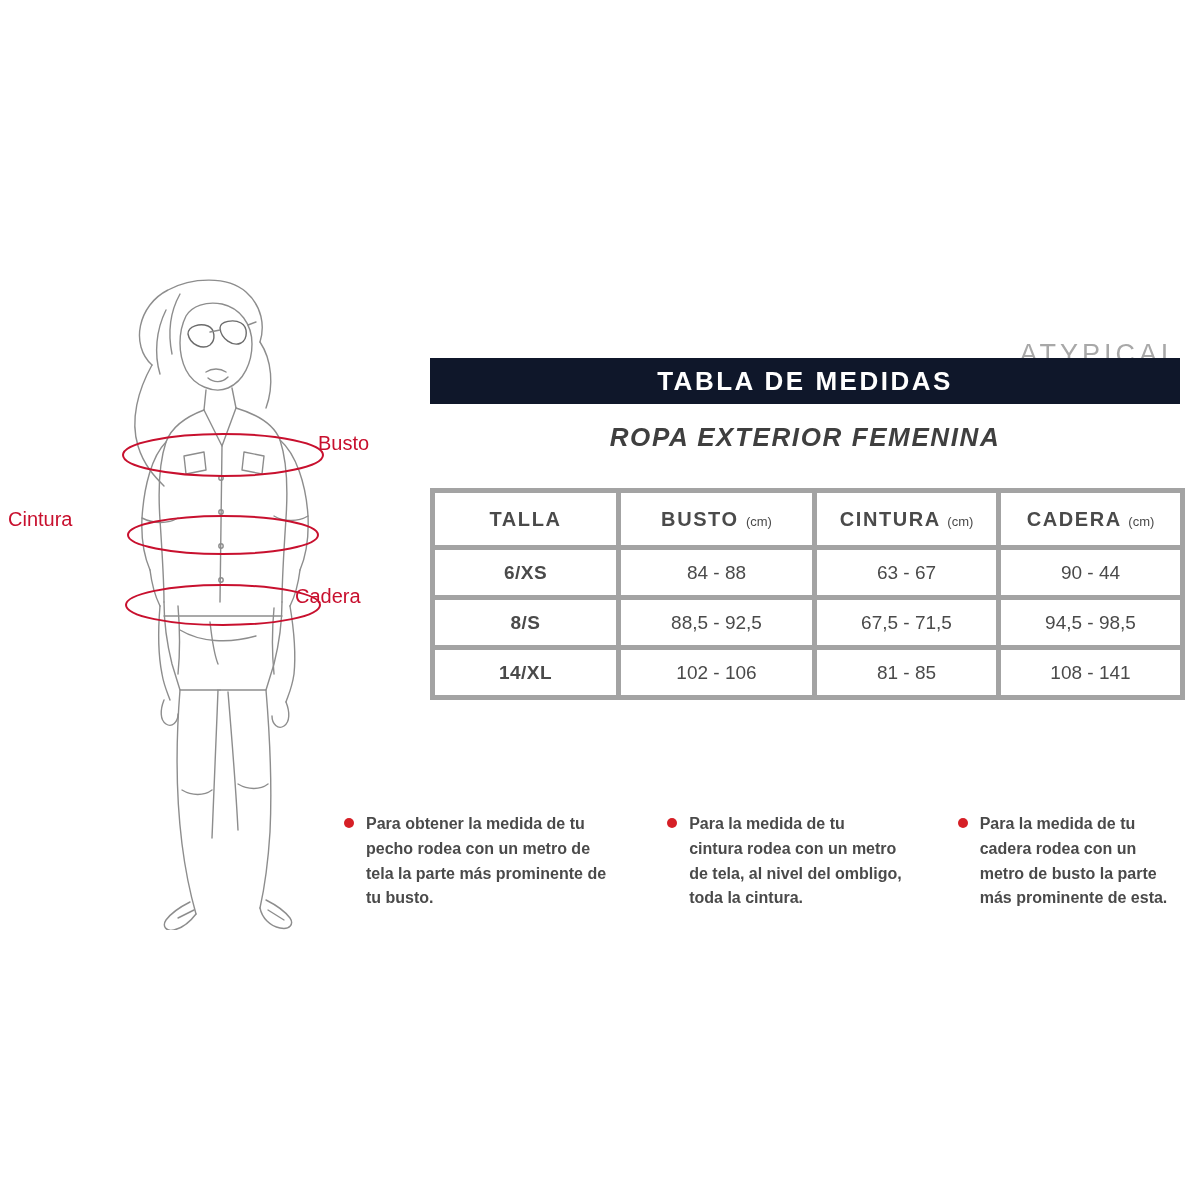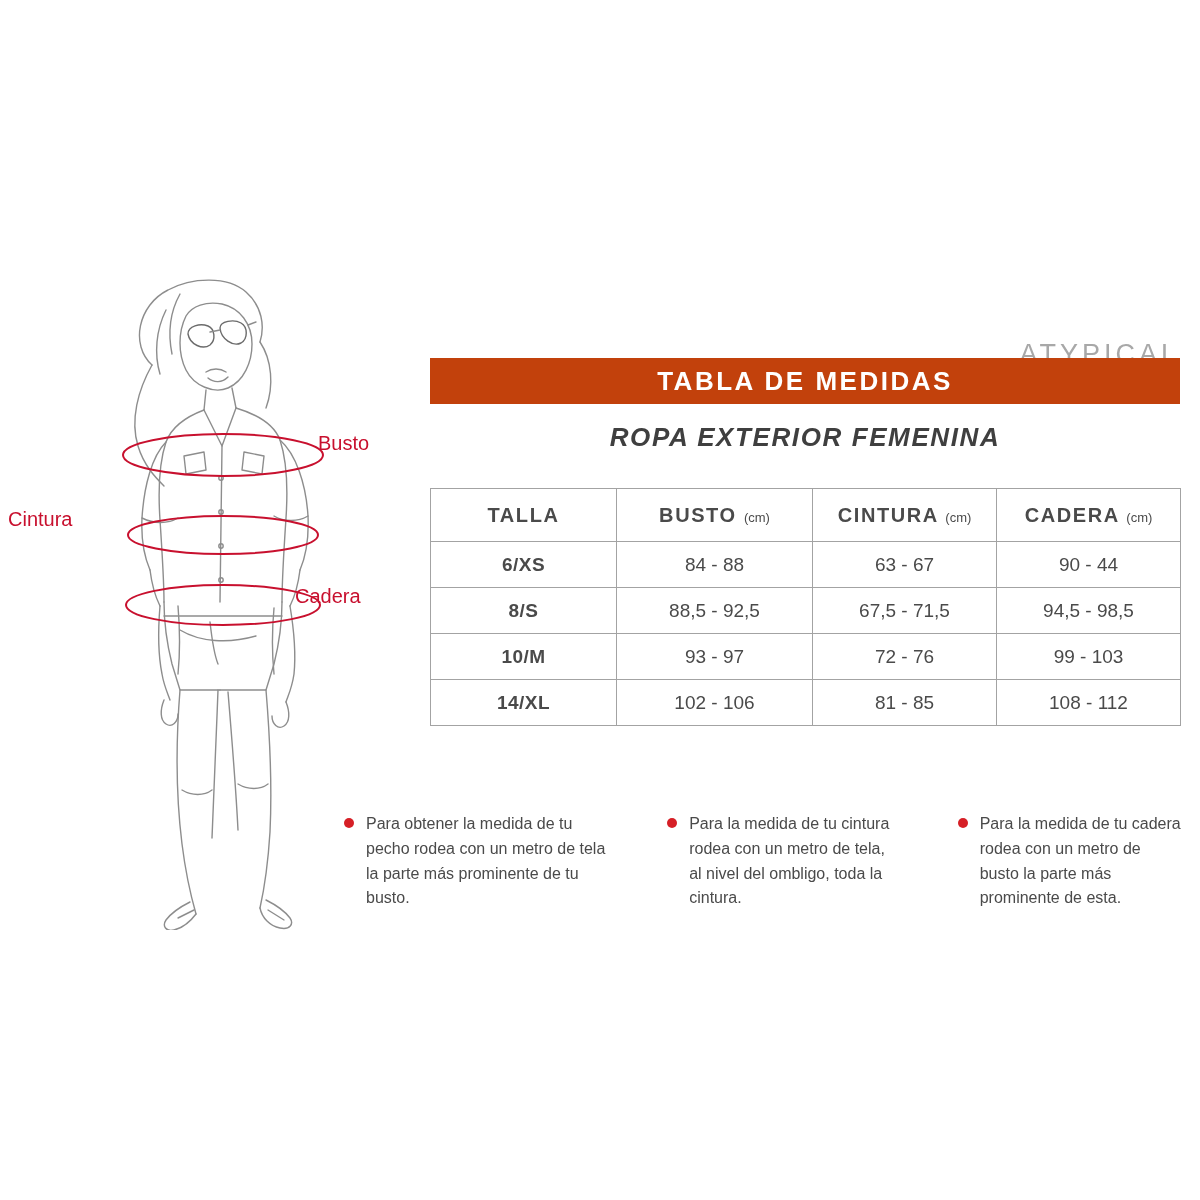--- a/index.html
+++ b/index.html
@@ -58,21 +58,21 @@
   .label-cintura{ left: 8px;   top: 508px; }
   .label-cadera { left: 295px; top: 585px; }
 
   
   .title-bar {
     position: absolute;
     left: 430px;
     top: 358px;
     width: 750px;
     height: 46px;
-    background: #c2410c;
+    background: #0f172a;
     color: #ffffff;
     display: flex;
     align-items: center;
     justify-content: center;
     font-size: 26px;
     font-weight: bold;
     letter-spacing: 2.5px;
   }
   .subtitle {
     position: absolute;
@@ -93,21 +93,21 @@
   
   .size-table {
     position: absolute;
     left: 430px;
     top: 488px;
     width: 750px;
     border-collapse: collapse;
     table-layout: fixed;
   }
   .size-table th, .size-table td {
-    border: 1px solid #a3a3a3;
+    border: 5px solid #a3a3a3;
     text-align: center;
     color: #4a4a4a;
   }
   .size-table th {
     height: 50px;
     font-size: 20px;
     font-weight: bold;
     letter-spacing: 1.6px;
   }
   .size-table th .unit {
@@ -131,20 +131,21 @@
   .size-table col.c4 { width: 184px; }
 
   
   .notes {
     position: absolute;
     left: 344px;
     top: 812px;
     width: 840px;
     display: flex;
     gap: 56px;
+    font-weight: bold;
   }
   .note {
     position: relative;
     padding-left: 22px;
     width: 300px;
     font-size: 16px;
     line-height: 1.55;
     color: #4a4a4a;
   }
   .note .bullet {
@@ -285,30 +286,24 @@
         <td>63 -  67</td>
         <td>90 - 44</td>
       </tr>
       <tr>
         <td class="talla">8/S</td>
         <td>88,5 - 92,5</td>
         <td>67,5 -  71,5</td>
         <td>94,5 - 98,5</td>
       </tr>
       <tr>
-        <td class="talla">10/M</td>
-        <td>93 - 97</td>
-        <td>72 - 76</td>
-        <td>99 - 103</td>
-      </tr>
-      <tr>
         <td class="talla">14/XL</td>
         <td>102 - 106</td>
         <td>81 - 85</td>
-        <td>108 - 112</td>
+        <td>108 - 141</td>
       </tr>
     </tbody>
   </table>
 
   <div class="notes">
     <div class="note note-1">
       <span class="bullet"></span>
       <span>Para obtener la medida de tu pecho rodea con un metro de tela la parte más prominente de tu busto.</span>
     </div>
     <div class="note note-2">

